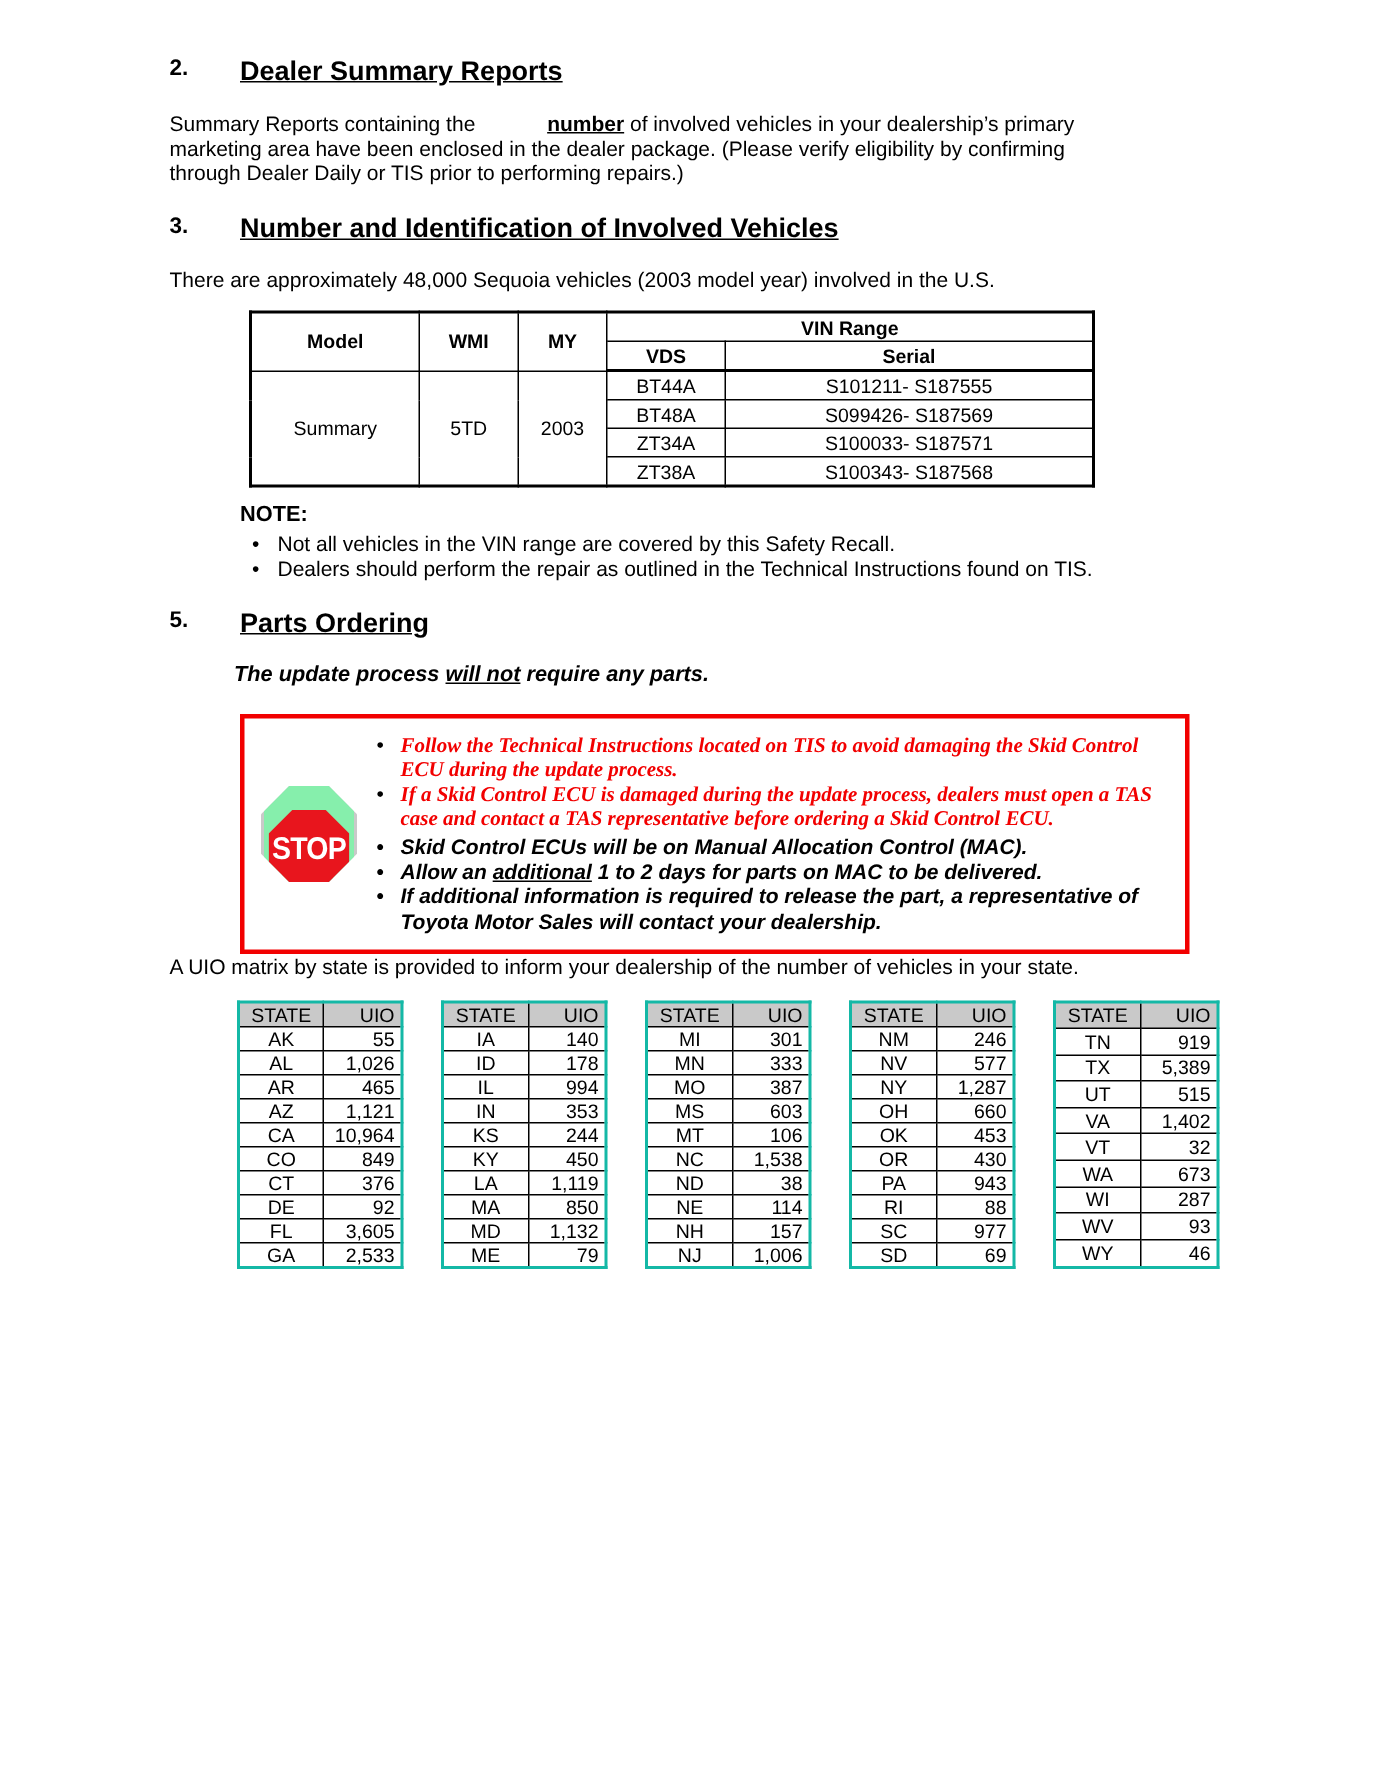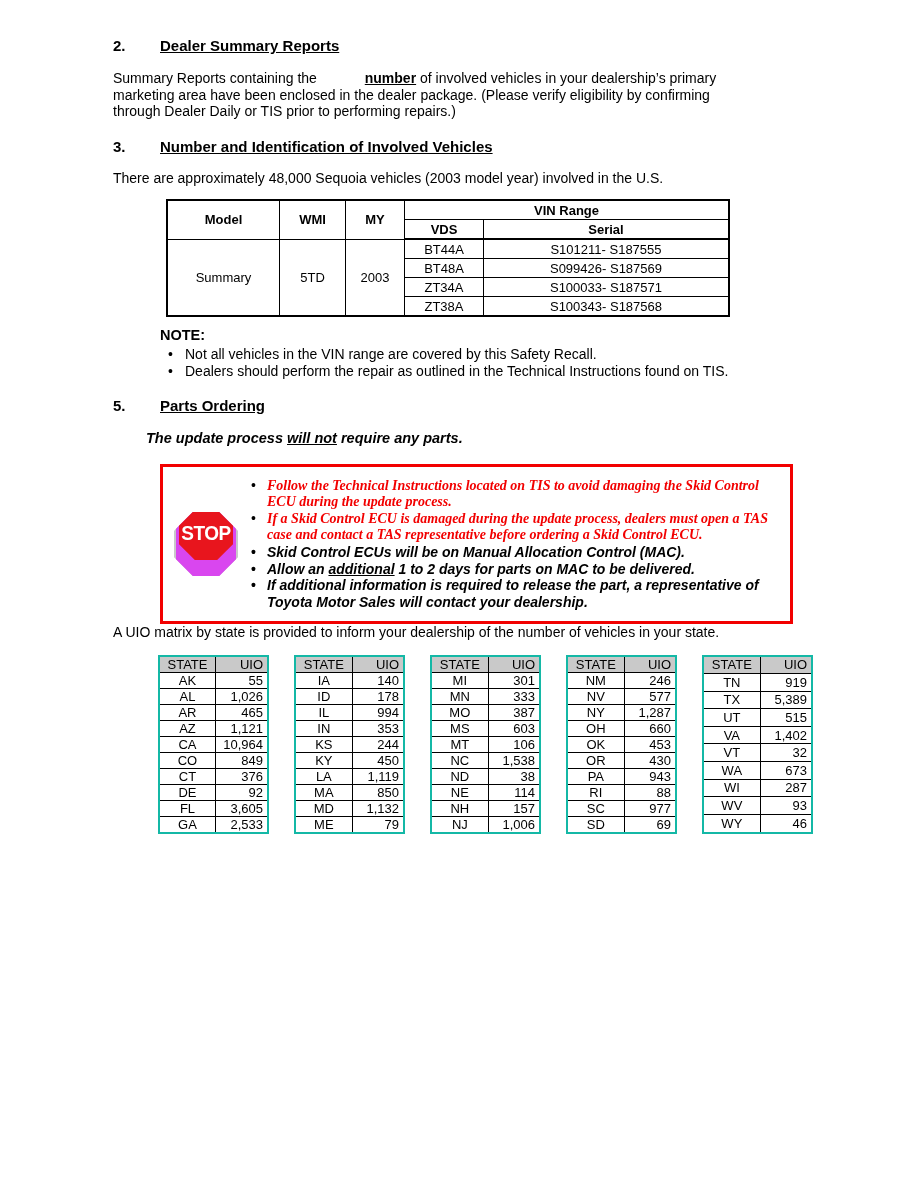--- a/index.html
+++ b/index.html
@@ -6,21 +6,21 @@
   body {
     width:918px; height:1188px; background:#ffffff; color:#000;
     font-family:"Liberation Sans", sans-serif; overflow:hidden;
     -webkit-font-smoothing:antialiased;
   }
   .doc { padding:37px 105px 0 113px; }
 
   
   .sec-row { display:flex; }
   .sec-num { width:47px; font-size:15px; font-weight:bold; }
-  .sec-title { font-size:15px; font-weight:bold; text-decoration:underline; }
+  .sec-title { font-size:18px; font-weight:bold; text-decoration:underline; }
 
   .indent { margin-left:47px; }
   p.body { font-size:14px; line-height:16.5px; margin:0; max-width:648px; }
   .bu { font-weight:bold; text-decoration:underline;margin-left:44px; }
   .bi { font-weight:bold; font-style:italic; }
 
   
   table.vin { border-collapse:collapse; border:2px solid #000; font-size:13px;
               text-align:center; margin-left:53px; margin-top:13px; }
   table.vin td { border:1px solid #000; height:18px; padding:0 6px; }
@@ -30,34 +30,34 @@
   .w-vds{width:66px;} .w-ser{width:232px;}
 
   
   .note { margin-left:47px; margin-top:10px; }
   .note-label { font-size:14.5px; font-weight:bold; line-height:17px; }
   ul.plain { list-style:none; margin:2px 0 0 0; padding:0; font-size:14px; line-height:16.5px; max-width:640px; }
   ul.plain li { position:relative; padding-left:25px; }
   ul.plain li::before { content:"\2022"; position:absolute; left:8px; }
 
   
-  .lead { margin-left:33px; margin-top:16px; font-size:14.5px; }
+  .lead { margin-left:43px; margin-top:16px; font-size:14.5px; }
   .lead .seg { font-weight:bold; font-style:italic; }
   .lead .seg.u { text-decoration:underline; }
 
   
   .stop-box {
     box-sizing:border-box; margin-left:47px; margin-top:18px;
     width:633px; min-height:160px; border:3px solid var(--red,#f00);
     display:flex; align-items:center; padding:6px 10px 6px 6px;
   }
   .stop-icon-wrap { width:74px; flex:0 0 74px; display:flex; justify-content:center; }
   .oct { clip-path:polygon(29.3% 0,70.7% 0,100% 29.3%,100% 70.7%,70.7% 100%,29.3% 100%,0 70.7%,0 29.3%); }
   .stop-outer { width:64px; height:64px; background:#c9c9c9; display:flex; align-items:center; justify-content:center; }
-  .stop-mid   { width:60px; height:76px; background:#d946ef; display:flex; align-items:flex-start; justify-content:center; }
+  .stop-mid   { width:60px; height:76px; background:#86efac; display:flex; align-items:flex-end; justify-content:center; }
   .stop-core  { width:54px; height:54px; background:var(--stop-red,#e8151d); display:flex; align-items:center; justify-content:center; }
   .stop-word  { color:#fff; font-weight:bold; font-size:19px; letter-spacing:-0.5px; transform:scaleY(1.1); }
   ul.stop-list { list-style:none; margin:0; padding:0 0 0 6px; flex:1;
                  font-size:14px; font-weight:bold; font-style:italic; line-height:16.6px; }
   ul.stop-list li { position:relative; padding-left:18px; margin:0; }
   ul.stop-list li::before { content:"\2022"; position:absolute; left:2px; color:#000; font-style:normal; }
   ul.stop-list li.red { color:var(--red,#f00);font-family:Liberation Serif, serif; }
   ul.stop-list .ul { text-decoration:underline; }
 
   

